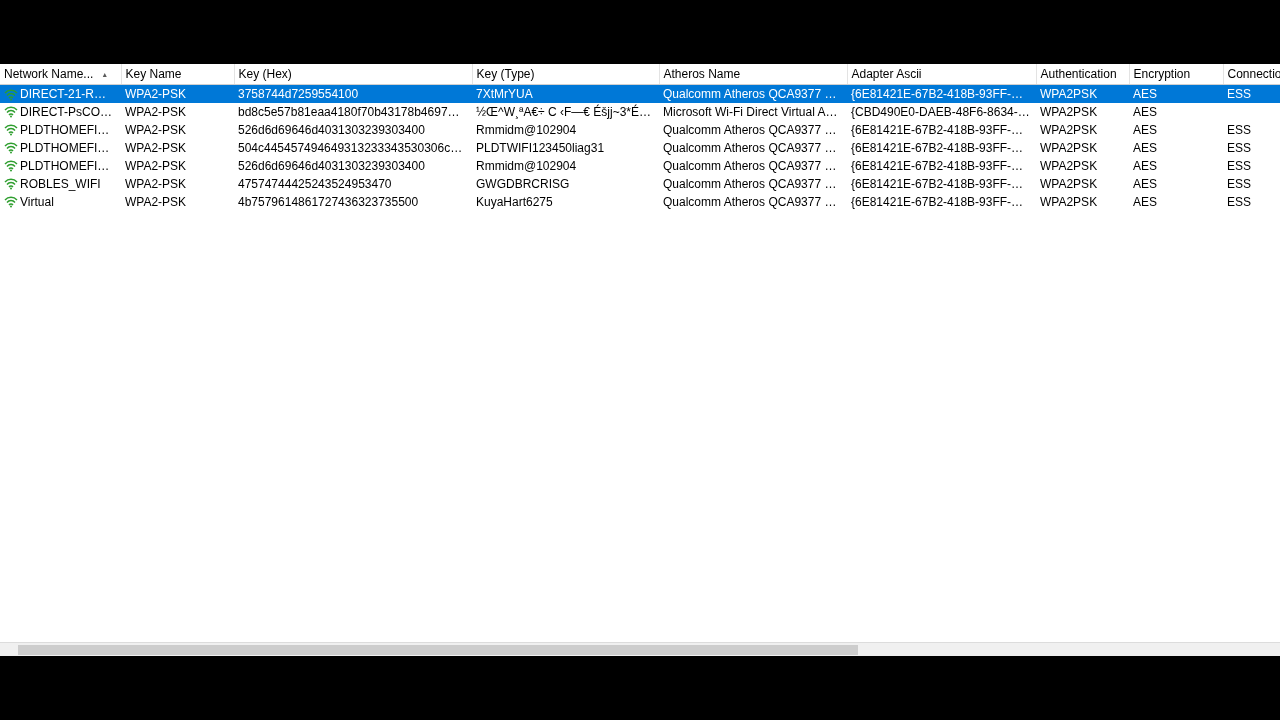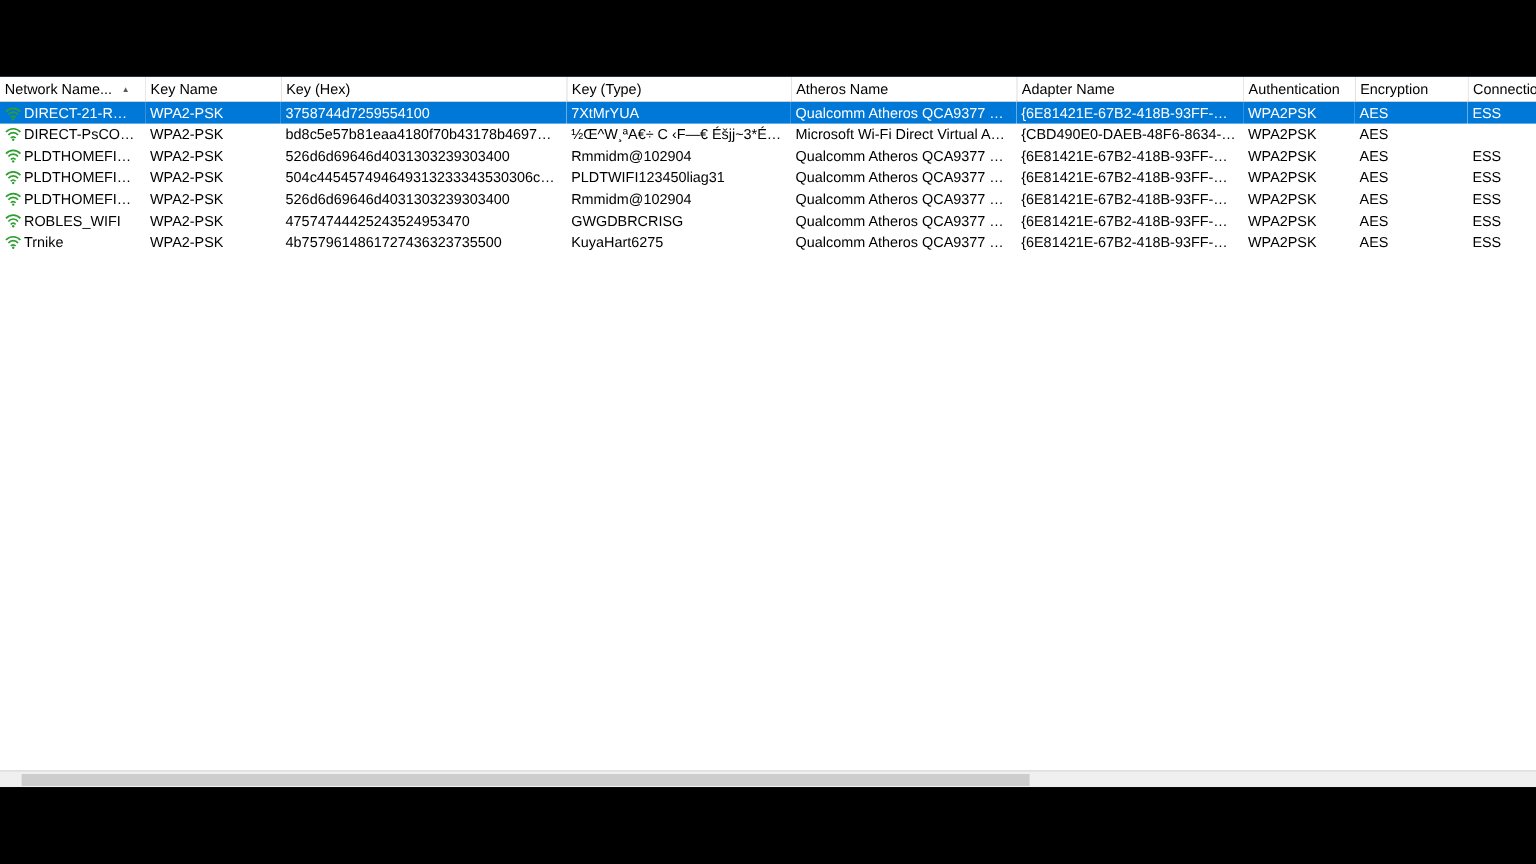--- a/index.html
+++ b/index.html
@@ -19,21 +19,21 @@
     position: absolute;
     left: 0; right: 0; bottom: 0;
     height: 64px;
     background: #000;
   }
   .app-window {
     position: absolute;
     left: 0; right: 0;
     top: 64px;
     bottom: 64px;
-    background: #7dd3fc;
+    background: #a21caf;
     overflow: hidden;
   }
   .list-area {
     position: absolute;
     left: 0; right: 0; top: 0;
     bottom: 14px;
     background: #fff;
     overflow: hidden;
   }
   table.grid {
@@ -132,21 +132,21 @@
       <thead>
         <tr>
           <th>
             <span>Network Name...</span>
             <span class="sort-mark">▴</span>
           </th>
           <th><span>Key Name</span></th>
           <th><span>Key (Hex)</span></th>
           <th><span>Key (Type)</span></th>
           <th><span>Atheros Name</span></th>
-          <th><span>Adapter Name</span></th>
+          <th><span>Adapter Ascii</span></th>
           <th><span>Authentication</span></th>
           <th><span>Encryption</span></th>
           <th><span>Connection</span></th>
         </tr>
       </thead>
       <tbody id="tbody">
           <tr class="selected">
             <td><span class="wifi-icon"><svg width="14" height="12" viewBox="0 0 14 12">
                   <path d="M1 4 A8 8 0 0 1 13 4" stroke="#2e9e2e" stroke-width="1.4" fill="none"></path>
                   <path d="M3 6.5 A5 5 0 0 1 11 6.5" stroke="#2e9e2e" stroke-width="1.4" fill="none"></path>
@@ -241,21 +241,21 @@
             <td>WPA2PSK</td>
             <td>AES</td>
             <td>ESS</td>
           </tr>
           <tr>
             <td><span class="wifi-icon"><svg width="14" height="12" viewBox="0 0 14 12">
                   <path d="M1 4 A8 8 0 0 1 13 4" stroke="#2e9e2e" stroke-width="1.4" fill="none"></path>
                   <path d="M3 6.5 A5 5 0 0 1 11 6.5" stroke="#2e9e2e" stroke-width="1.4" fill="none"></path>
                   <path d="M5 9 A2.5 2.5 0 0 1 9 9" stroke="#2e9e2e" stroke-width="1.4" fill="none"></path>
                   <circle cx="7" cy="10.5" r="1" fill="#2e9e2e"></circle>
-                </svg></span><span>Trnike</span></td>
+                </svg></span><span>Virtual</span></td>
             <td>WPA2-PSK</td>
             <td>4b7579614861727436323735500</td>
             <td>KuyaHart6275</td>
             <td>Qualcomm Atheros QCA9377 Wir...</td>
             <td>{6E81421E-67B2-418B-93FF-B9DB...</td>
             <td>WPA2PSK</td>
             <td>AES</td>
             <td>ESS</td>
           </tr>
         </tbody>

